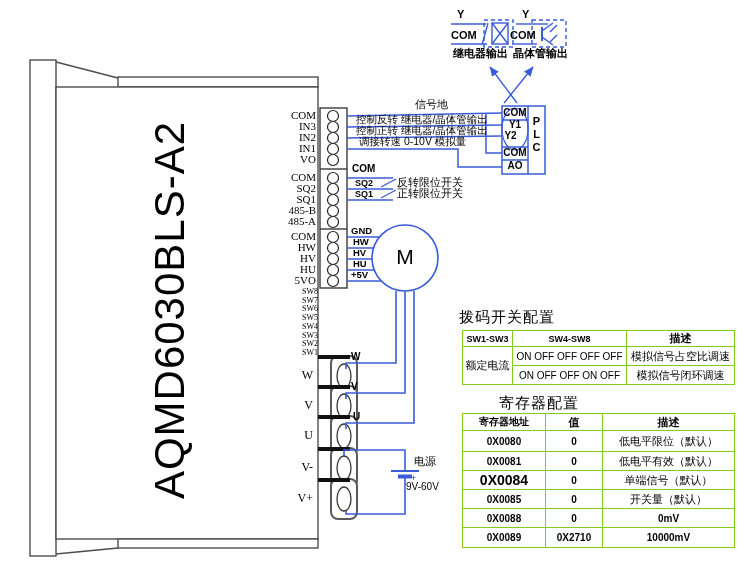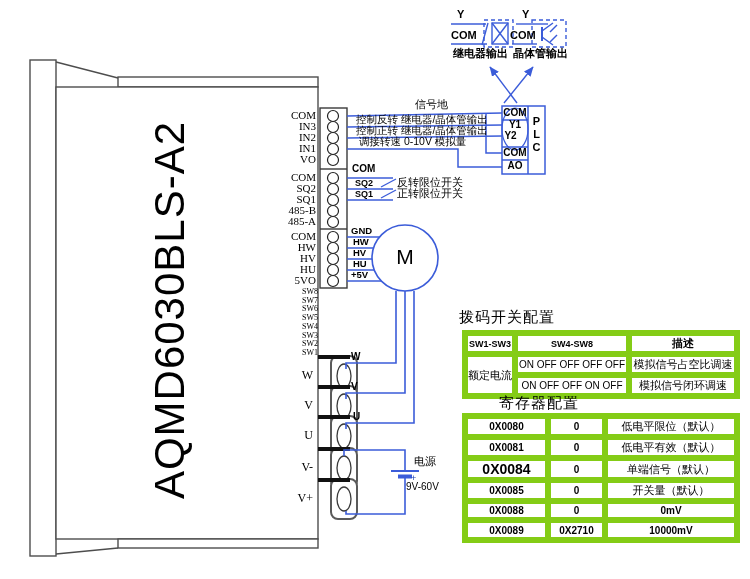--- a/index.html
+++ b/index.html
@@ -8,21 +8,21 @@
   #wires{position:absolute;left:0;top:0;}
   .lbl{position:absolute;white-space:nowrap;color:#000;line-height:1.05;}
   .b{font-weight:bold;}
   .serif{font-family:"Liberation Serif",serif;}
   .right{text-align:right;}
   .ctr{text-align:center;}
   .blue{color:#1a3fb0;}
   .model-title{position:absolute;left:170px;top:310px;transform:translate(-50%,-50%) rotate(-90deg);
                font-size:42px;letter-spacing:1px;font-family:"Liberation Sans",sans-serif;}
   table.cfg{position:absolute;border-collapse:collapse;table-layout:fixed;background:#fff;}
-  table.cfg td,table.cfg th{border:6px solid #84cc16;text-align:center;vertical-align:middle;
+  table.cfg td,table.cfg th{border:1px solid #84cc16;text-align:center;vertical-align:middle;
       padding:0;font-family:"Liberation Sans",sans-serif;overflow:hidden;}
   .tbl-title{position:absolute;font-size:15px;letter-spacing:1px;}
 </style>
 </head>
 <body>
 
 <div id="canvas">
 
   <svg id="wires" width="750" height="579" viewBox="0 0 750 579">
     <defs>
@@ -264,20 +264,25 @@
     </table>
 
   <div class="tbl-title" style="left:459px;top:394px;margin-left:40px;">寄存器配置</div>
   <table class="cfg" style="left:462px;top:413px;width:272px;">
     <colgroup>
         <col style="width:83px">
         <col style="width:57px">
         <col style="width:132px">
       </colgroup>
     <tbody>
+        <tr style="height:17px;">
+      <th style="font-size:10px;">寄存器地址</th>
+      <th style="font-size:11px;">值</th>
+      <th style="font-size:11px;">描述</th>
+    </tr>
     <tr style="height:21px;">
       <td class="b" style="font-size:10px;">0X0080</td>
       <td class="b" style="font-size:10px;">0</td>
       <td style="font-size:11px;">低电平限位（默认）</td>
     </tr>
     <tr style="height:19px;">
       <td class="b" style="font-size:10px;">0X0081</td>
       <td class="b" style="font-size:10px;">0</td>
       <td style="font-size:11px;">低电平有效（默认）</td>
     </tr>

